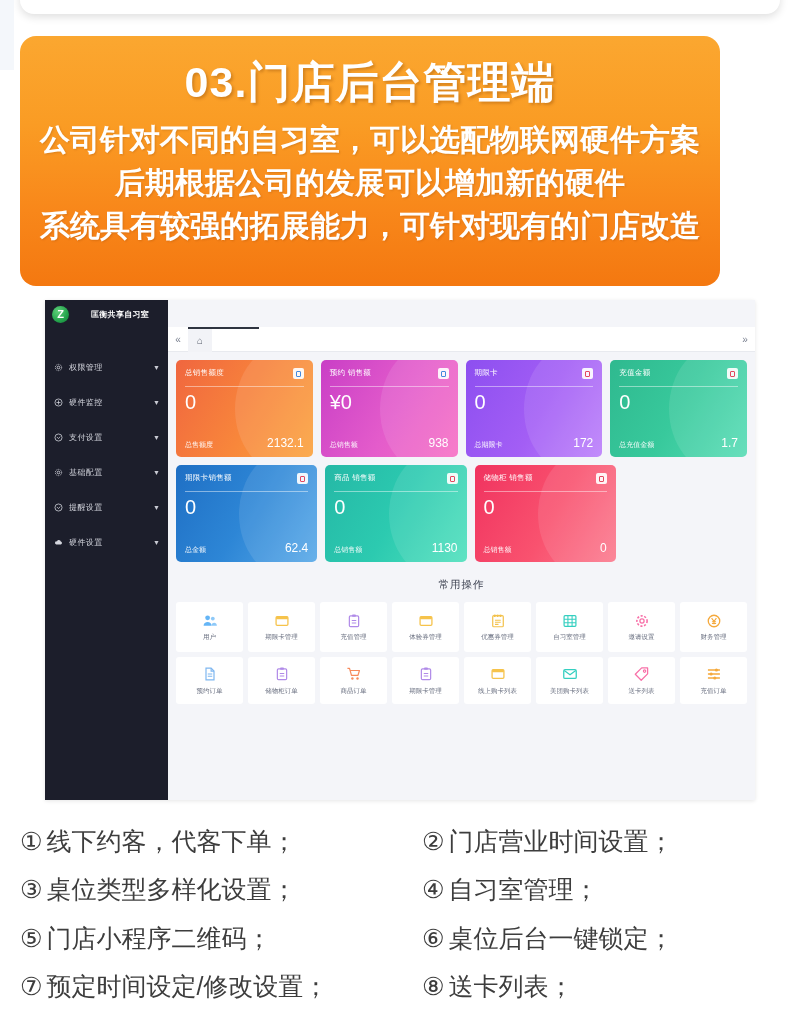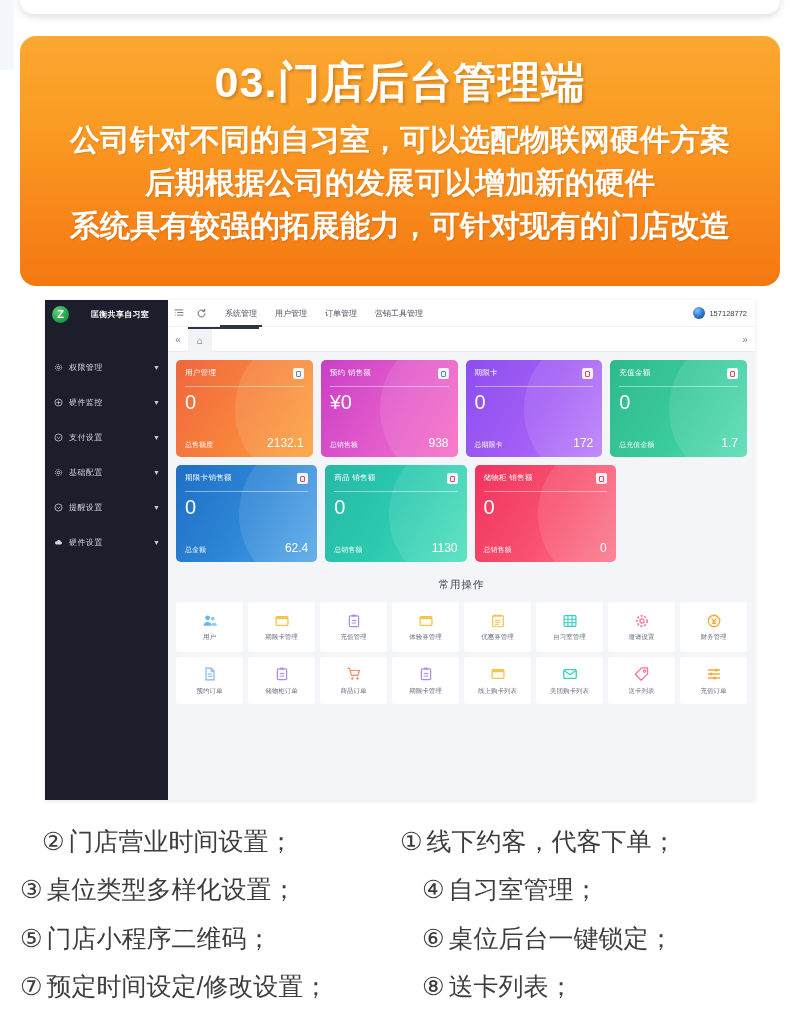--- a/index.html
+++ b/index.html
@@ -15,21 +15,21 @@
   .top-sliver {
     position:absolute; left:20px; top:-30px; width:760px; height:44px;
     background:#fff; border-radius:14px;
     box-shadow:0 3px 9px rgba(0,0,0,.13);
   }
   .left-edge-strip{ position:absolute; left:0; top:0; width:14px; height:70px;
     background:#f4f7fb; }
 
   
   .banner {
-    position:absolute; left:20px; top:36px; width:760px; height:250px;
+    position:absolute; left:20px; top:36px; width:700px; height:250px;
     border-radius:16px;
     background:linear-gradient(180deg,#fba730 0%,#fa9c24 35%,#f8871a 70%,#f47810 100%);
     text-align:center; color:#fff; overflow:hidden;
   }
   .banner-title {
     margin-top:22px;
     font-size:43px; font-weight:bold; letter-spacing:1px;
     text-shadow:2px 2px 3px rgba(120,55,0,.30);
     line-height:1.15;
   }
@@ -220,60 +220,37 @@
                 <path d="M4 11.5h8a2.6 2.6 0 0 0 .1-5.1A3.6 3.6 0 0 0 5.2 6 2.8 2.8 0 0 0 4 11.5z" fill="#d4d6de"></path>
               </svg>
             </span>
           <span class="side-label">硬件设置</span>
           <span class="caret">▼</span>
         </div>
 
       </div>
     </div>
 
-    <div class="topbar">
-      <span class="tb-ic">
-        <svg width="10" height="10" viewBox="0 0 16 16">
-            <path d="M1 3h14M5 7.2h10M5 11.4h10M1.6 7.2h.9M1.6 11.4h.9" stroke="#5a5f6b" stroke-width="1.3"></path>
-          </svg>
-      </span>
-      <span class="tb-ic">
-        <svg width="11" height="11" viewBox="0 0 16 16">
-            <path d="M13 8a5 5 0 1 1-1.6-3.7" fill="none" stroke="#5a5f6b" stroke-width="1.4"></path>
-            <path d="M12.6 1.4v3.4H9.2" fill="none" stroke="#5a5f6b" stroke-width="1.4"></path>
-          </svg>
-      </span>
-      <div class="tb-nav">
-        <div class="tb-tab active">系统管理</div>
-        <div class="tb-tab">用户管理</div>
-        <div class="tb-tab">订单管理</div>
-        <div class="tb-tab">营销工具管理</div>
-      </div>
-      <div class="tb-right">
-        <span class="avatar"></span>
-        <span class="acct">157128772</span>
-      </div>
-    </div>
 
     <div class="crumbbar">
       <span class="cb-ic">«</span>
       <span class="cb-home">⌂</span>
       <span class="cb-line"></span>
       <span class="cb-spacer"></span>
       <span class="cb-ic">»</span>
     </div>
 
     <div class="content">
 
       <div class="card-row">
 
         <div class="stat-card c-orange">
           <div class="bubble"></div>
           <div class="sc-head">
-            <span class="sc-title">用户管理</span>
+            <span class="sc-title">总销售额度</span>
             <span class="sc-badge badge-blue">
                 <i></i>
               </span>
           </div>
           <div class="sc-rule"></div>
           <div class="sc-big">0</div>
           <div class="sc-foot">
             <span class="sc-flabel">总售额度</span>
             <span class="sc-fval">2132.1</span>
           </div>
@@ -561,22 +538,22 @@
             </span>
           <span class="op-label">充值订单</span>
         </div>
 
       </div>
 
     </div>
   </div>
 
   <div class="bullets">
+    <div class="bullet"><span class="num">①</span><span>线下约客，代客下单；</span></div>
     <div class="bullet col2"><span class="num">②</span><span>门店营业时间设置；</span></div>
-    <div class="bullet"><span class="num">①</span><span>线下约客，代客下单；</span></div>
     <div class="bullet"><span class="num">③</span><span>桌位类型多样化设置；</span></div>
     <div class="bullet col2"><span class="num">④</span><span>自习室管理；</span></div>
     <div class="bullet"><span class="num">⑤</span><span>门店小程序二维码；</span></div>
     <div class="bullet col2"><span class="num">⑥</span><span>桌位后台一键锁定；</span></div>
     <div class="bullet"><span class="num">⑦</span><span>预定时间设定/修改设置；</span></div>
     <div class="bullet col2"><span class="num">⑧</span><span>送卡列表；</span></div>
   </div>
 
 </div>
 

